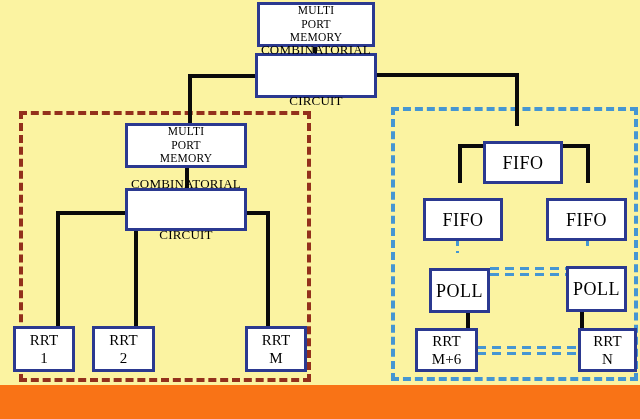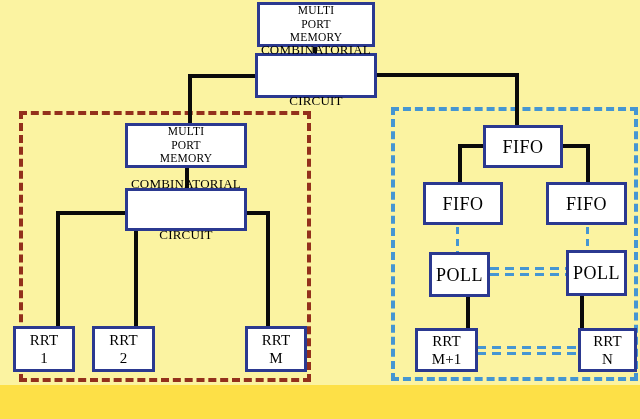--- a/index.html
+++ b/index.html
@@ -2,37 +2,37 @@
 <html style="--bg_yellow: #FBF3A1; --navy: #2B3990; --black: #0A0A0A; --red_dash: #93301C; --blue_dash: #4596D2; --box_fill: #FFFFFF;"><head>
 <meta charset="utf-8">
 <style>
   :root{
     --bg_yellow:#FBF3A1; --navy:#2B3990; --black:#0A0A0A;
     --red_dash:#93301C; --blue_dash:#4596D2; --box_fill:#FFFFFF;
   }
   html,body{margin:0;padding:0;background:#FFFFFF;}
   #canvas{
     position:relative;width:640px;height:419px;overflow:hidden;
-    background:#fde047;font-family:"Liberation Serif","DejaVu Serif",serif;
+    background:#f97316;font-family:"Liberation Serif","DejaVu Serif",serif;
   }
   .yellow-area{position:absolute;left:0;top:0;width:640px;height:385px;background:var(--bg_yellow);}
   .group{position:absolute;background:transparent;}
   .group.red{border:4px dashed var(--red_dash);}
   .group.blue{border:4px dashed var(--blue_dash);}
   .node{
     position:absolute;background:var(--box_fill);
     border:3px solid var(--navy);
     display:flex;flex-direction:column;align-items:center;justify-content:center;
     color:#000;text-align:center;box-sizing:border-box;
   }
   .node .ln{display:block;white-space:nowrap;}
   .node.sm{font-size:11.5px;line-height:13.5px;letter-spacing:.2px;}
   .node.cc{font-size:13px;line-height:18px;letter-spacing:.2px;gap:33px;}
   .node.md{font-size:15px;line-height:18px;text-align:right;}
-  .node.lg{font-size:18px;line-height:18px;letter-spacing:.5px;}
+  .node.lg{font-size:18px;line-height:18px;letter-spacing:.5px;margin-top:16px;}
   .wire{position:absolute;background:var(--black);}
   .bdash-v{position:absolute;width:3px;background:repeating-linear-gradient(180deg,var(--blue_dash) 0 7px,transparent 7px 12px);}
   .bdash-h{position:absolute;height:3px;background:repeating-linear-gradient(90deg,var(--blue_dash) 0 9px,transparent 9px 15px);}
 </style>
 </head>
 <body>
 
 <div id="canvas">
   <div class="yellow-area"></div>
 
@@ -104,19 +104,19 @@
     <span class="ln">FIFO</span>
   </div>
   <div class="node lg" style="left:429px;top:252px;width:61px;height:45px;">
     <span class="ln">POLL</span>
   </div>
   <div class="node lg" style="left:566px;top:250px;width:61px;height:46px;">
     <span class="ln">POLL</span>
   </div>
   <div class="node md" style="left:415px;top:328px;width:63px;height:44px;">
     <span class="ln">RRT</span>
-    <span class="ln">M+1</span>
+    <span class="ln">M+6</span>
   </div>
   <div class="node md" style="left:578px;top:328px;width:59px;height:44px;">
     <span class="ln">RRT</span>
     <span class="ln">N</span>
   </div>
 </div>
 
 </body></html>

